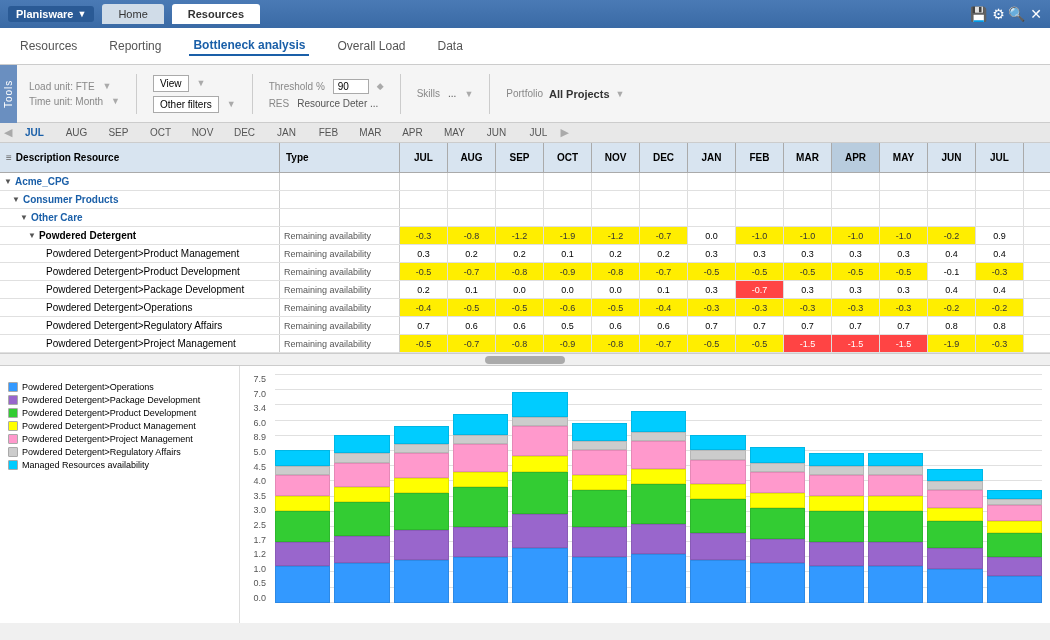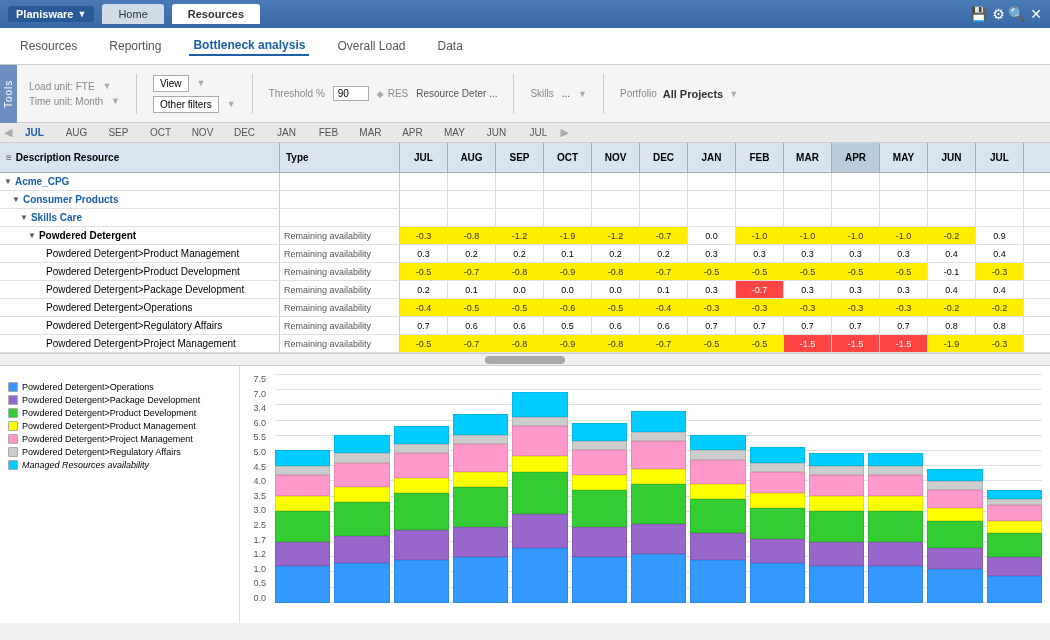--- a/index.html
+++ b/index.html
@@ -331,21 +331,21 @@
       <div class="toolbar-row">
         <span class="toolbar-btn">View</span>
         <span style="color:#aaa; font-size:9px;">▼</span>
       </div>
       <div class="toolbar-row">
         <span class="toolbar-btn">Other filters</span>
         <span style="color:#aaa; font-size:9px;">▼</span>
       </div>
     </div>
     <div class="toolbar-separator"></div>
-    <div style="display:flex; flex-direction:row; gap:4px;">
+    <div style="display:flex; flex-direction:column; gap:4px;">
       <div class="toolbar-row">
         <span class="toolbar-label">Threshold %</span>
         <input class="toolbar-input" value="90" style="width: 36px;">
         <span style="color:#aaa; font-size:9px;">◆</span>
       </div>
       <div class="toolbar-row">
         <span class="toolbar-label">RES</span>
         <span class="toolbar-label" style="color:#555;">Resource Deter ...</span>
       </div>
     </div>
@@ -448,21 +448,21 @@
         <div class="cell-val"></div>
         <div class="cell-val"></div>
         <div class="cell-val"></div>
         <div class="cell-val"></div>
         <div class="cell-val"></div>
         <div class="cell-val"></div>
       </div>
       <div class="data-row">
         <div class="cell-desc" style="padding-left: 20px; color: rgb(26, 95, 168); font-weight: bold;">
           <span class="tree-arrow">▼</span>
-          <span>Skills Care</span>
+          <span>Other Care</span>
         </div>
         <div class="cell-type"></div>
         <div class="cell-val"></div>
         <div class="cell-val"></div>
         <div class="cell-val"></div>
         <div class="cell-val"></div>
         <div class="cell-val"></div>
         <div class="cell-val"></div>
         <div class="cell-val"></div>
         <div class="cell-val"></div>
@@ -640,37 +640,37 @@
       <div class="legend-item">
         <div class="legend-dot" style="background: rgb(255, 153, 204); border: 1px solid rgb(170, 170, 170);"></div>
         <span style="font-size: 9px;">Powdered Detergent&gt;Project Management</span>
       </div>
       <div class="legend-item">
         <div class="legend-dot" style="background: rgb(204, 204, 204); border: 1px solid rgb(170, 170, 170);"></div>
         <span style="font-size: 9px;">Powdered Detergent&gt;Regulatory Affairs</span>
       </div>
       <div class="legend-item">
         <div class="legend-dot" style="background: rgb(0, 204, 255); border: 1px solid rgb(170, 170, 170);"></div>
-        <span style="font-size: 9px; font-style: italic;">Managed Resources availability</span>
+        <span style="font-size: 9px;">Managed Resources availability</span>
       </div>
     </div>
   <div class="chart-body">
     <div class="chart-y-axis" id="chart-y-axis">
         <div>0.0</div>
         <div>0.5</div>
         <div>1.0</div>
         <div>1.2</div>
         <div>1.7</div>
         <div>2.5</div>
         <div>3.0</div>
         <div>3.5</div>
         <div>4.0</div>
         <div>4.5</div>
         <div>5.0</div>
-        <div>5.5</div>
+        <div>8.9</div>
         <div>6.0</div>
         <div>3.4</div>
         <div>7.0</div>
         <div>7.5</div>
       </div>
     <div class="chart-grid" id="chart-grid">
         <div class="grid-line"></div>
         <div class="grid-line"></div>
         <div class="grid-line"></div>
         <div class="grid-line"></div>

